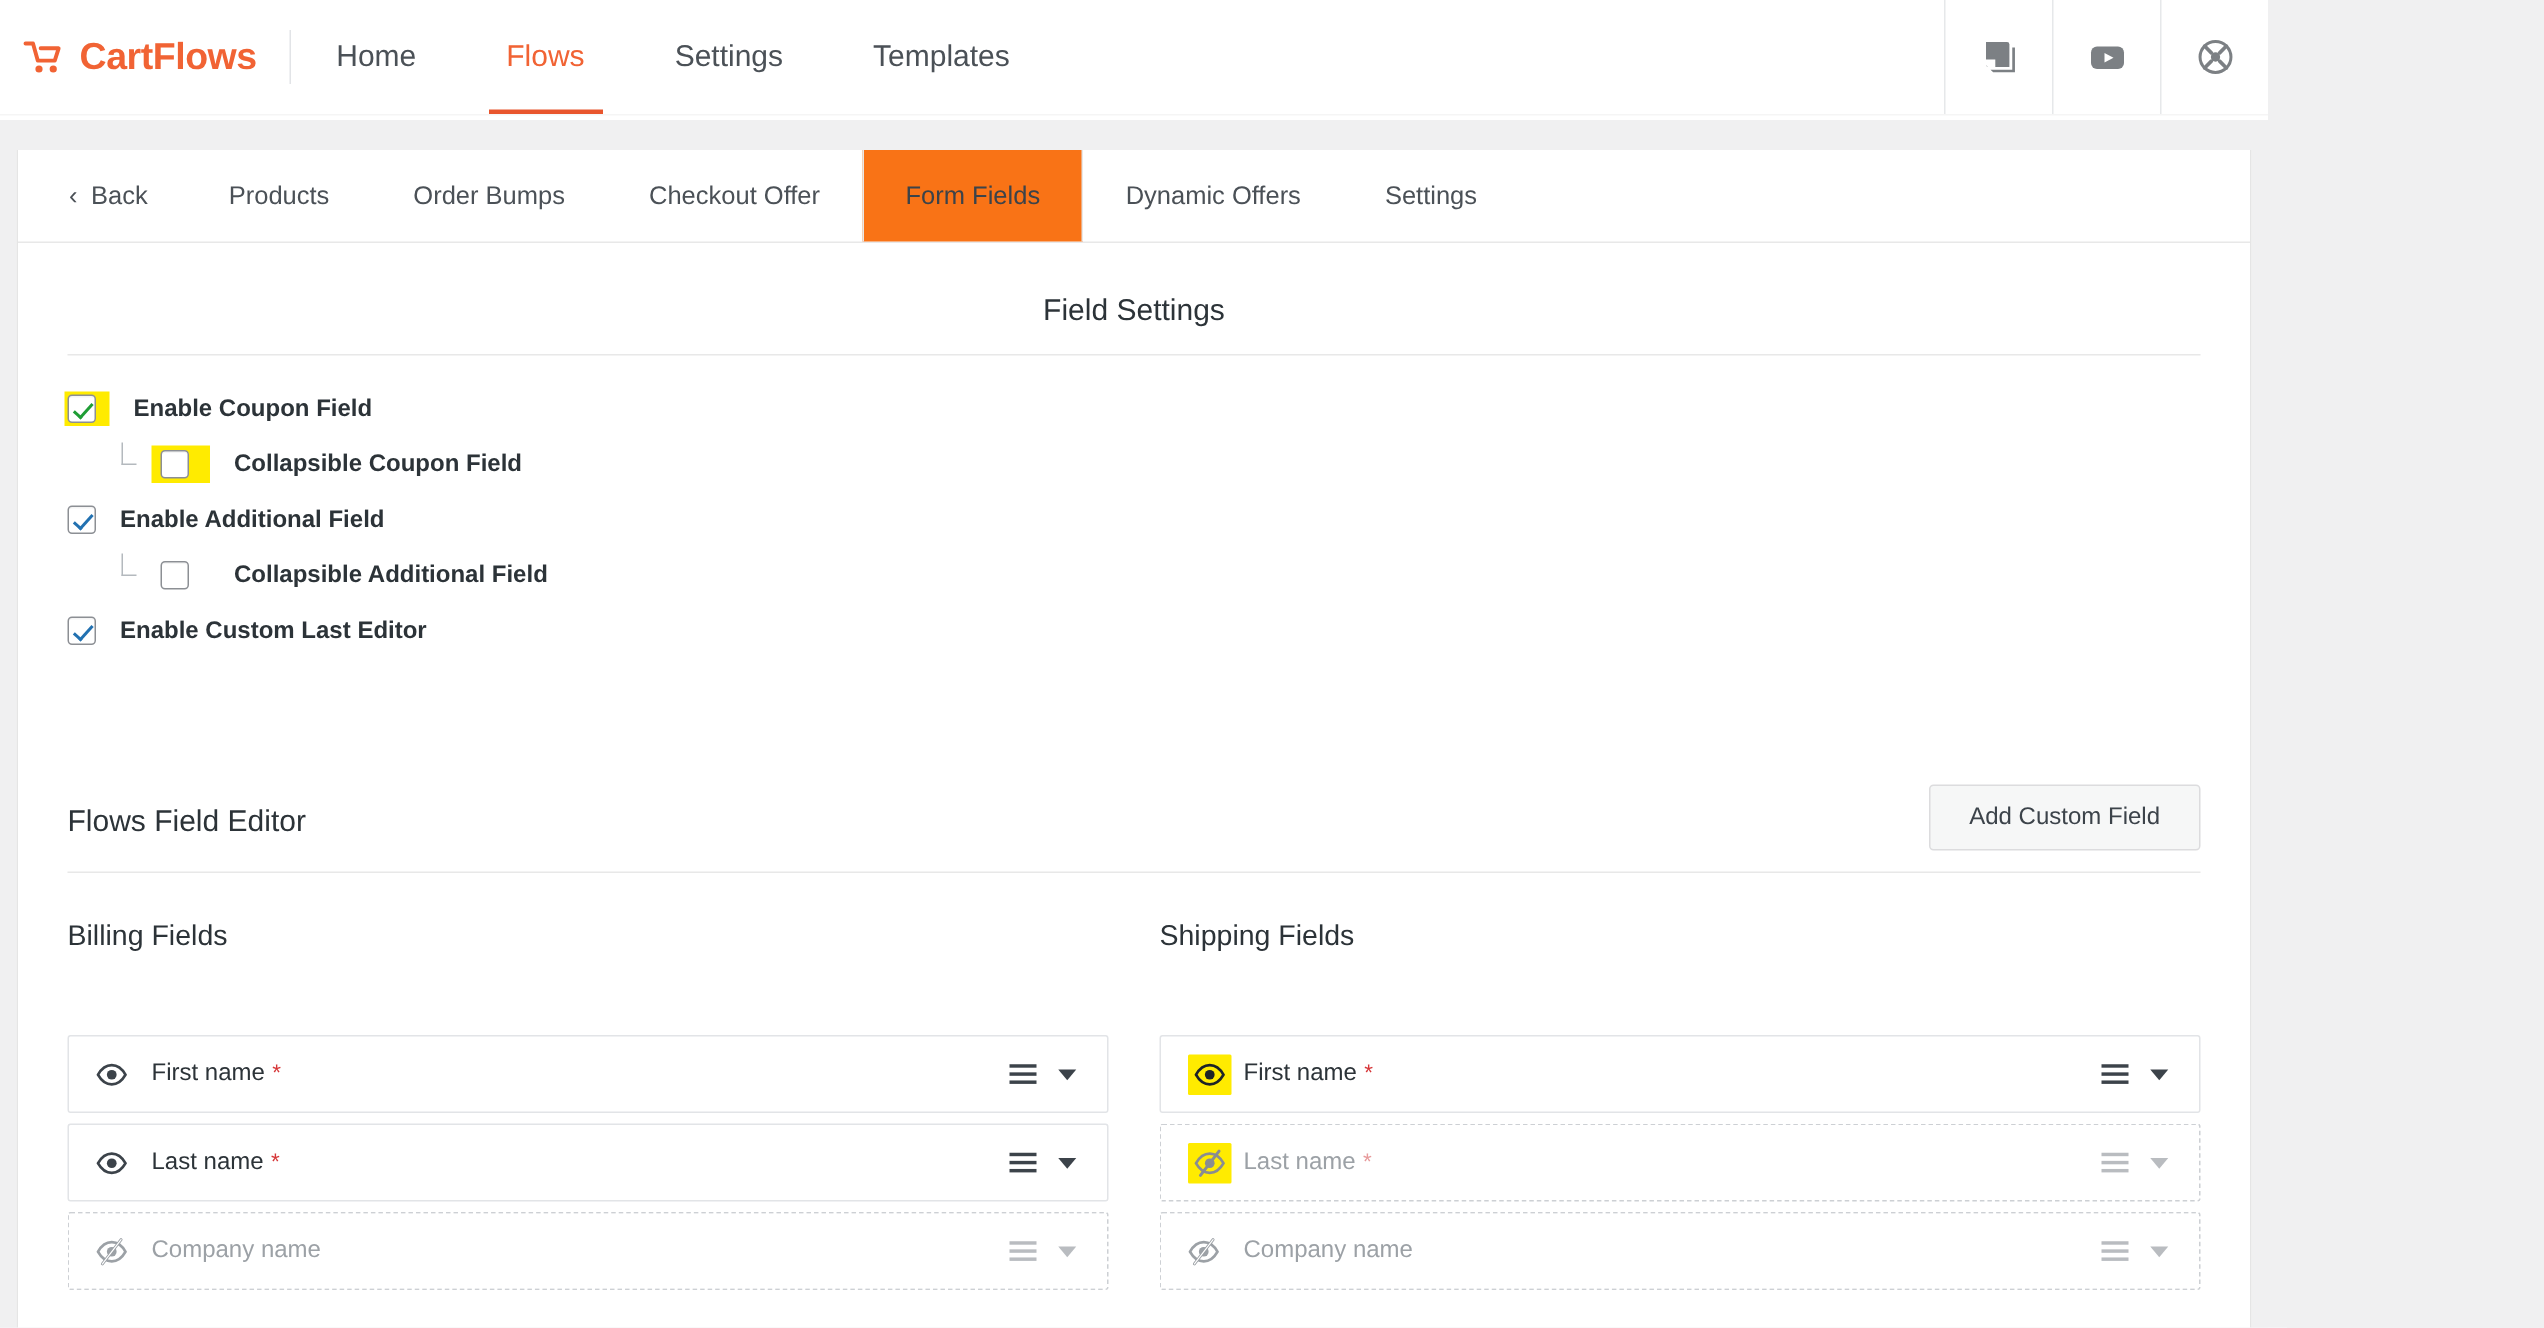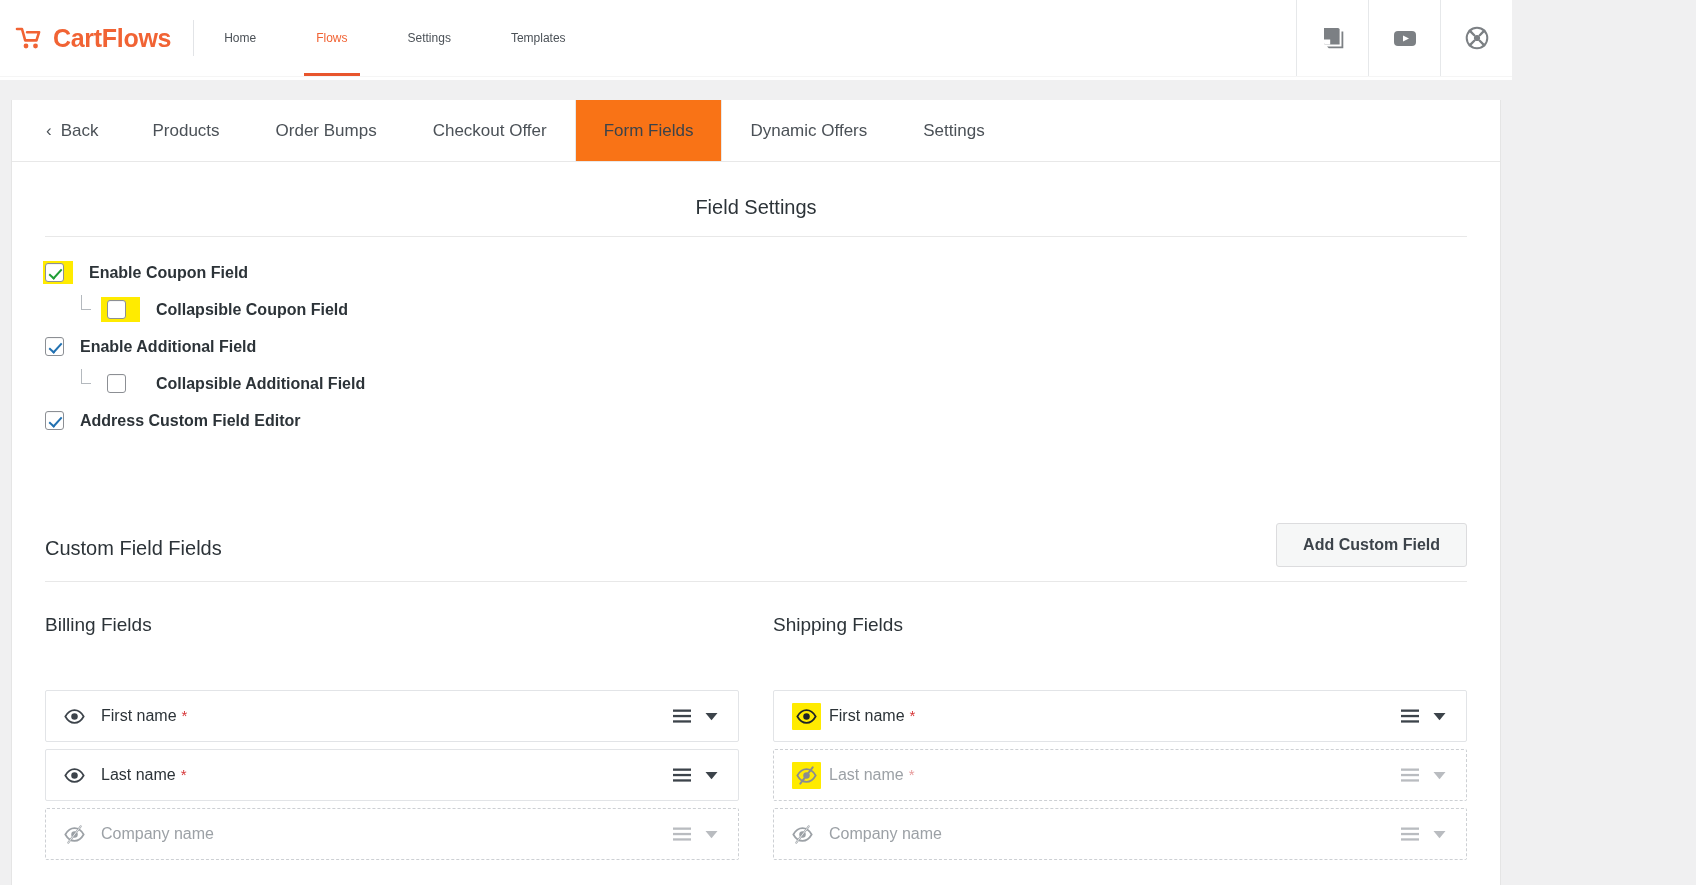--- a/index.html
+++ b/index.html
@@ -30,21 +30,21 @@
   .brand-name {
     font-size: 25px; font-weight: bold; color: #f16334;
     letter-spacing: -0.3px; white-space: nowrap;
   }
   .brand-sep { width:1px; background:#e2e4e7; margin: 20px 0; }
   .mainmenu { display:flex; align-items: stretch; }
   .mainmenu a {
     position: relative;
     display: flex; align-items: center; justify-content: center;
     padding: 12px 30px;
-    font-size: 12px; color: #4b5157; text-decoration: none;
+    font-size: 20px; color: #4b5157; text-decoration: none;
     white-space: nowrap;
   }
   .mainmenu a.active { color: #f16334; }
   .mainmenu a.active::after {
     content:""; position: absolute; left: 18px; right: 18px; bottom: 0;
     height: 3px; background: #e8552d;
   }
   .nav-spacer { flex: 1 1 auto; }
   .nav-icons { display: flex; align-items: stretch; }
   .nav-icon-btn {
@@ -141,21 +141,20 @@
   .cfe-head {
     display:flex; align-items:center; justify-content: space-between;
     padding-top: 28px;
   }
   .cfe-title { font-size: 20px; color: #2c3338; font-weight: 500; }
   .btn-add {
     border: 1px solid #dcdcde; background: #f6f7f7; color: #3c434a;
     font-size: 16px; padding: 12px 26px; border-radius: 3px;
     font-family: inherit; cursor: pointer; white-space: nowrap;
     margin-top: -6px;
-    font-weight: bold;
   }
   .cfe-hr { margin-top: 14px; }
 
   
   .cols { display: flex; gap: 34px; padding-top: 32px; }
   .col { flex: 1 1 0; min-width: 0; }
   .col-title {
     font-size: 19px; color: #2c3338; font-weight: 500; padding-bottom: 54px;
   }
   .frow {
@@ -285,28 +284,28 @@
           <span class="tree-glyph"></span>
           <span class="hl-box2">
             <span class="cbox"></span>
           </span>
           <span class="ck-label">Collapsible Additional Field</span>
         </div>
 
 
         <div class="ck-row">
           <span class="cbox checked"></span>
-          <span class="ck-label">Address Custom Field Editor</span>
+          <span class="ck-label">Enable Custom Last Editor</span>
         </div>
       </div>
 
       <div class="spacer-60"></div>
 
       <div class="cfe-head">
-        <div class="cfe-title">Custom Field Fields</div>
+        <div class="cfe-title">Flows Field Editor</div>
         <button class="btn-add">Add Custom Field</button>
       </div>
       <div class="hr cfe-hr"></div>
 
       <div class="cols">
 
         <div class="col">
           <div class="col-title">Billing Fields</div>
 
           <div class="frow">

